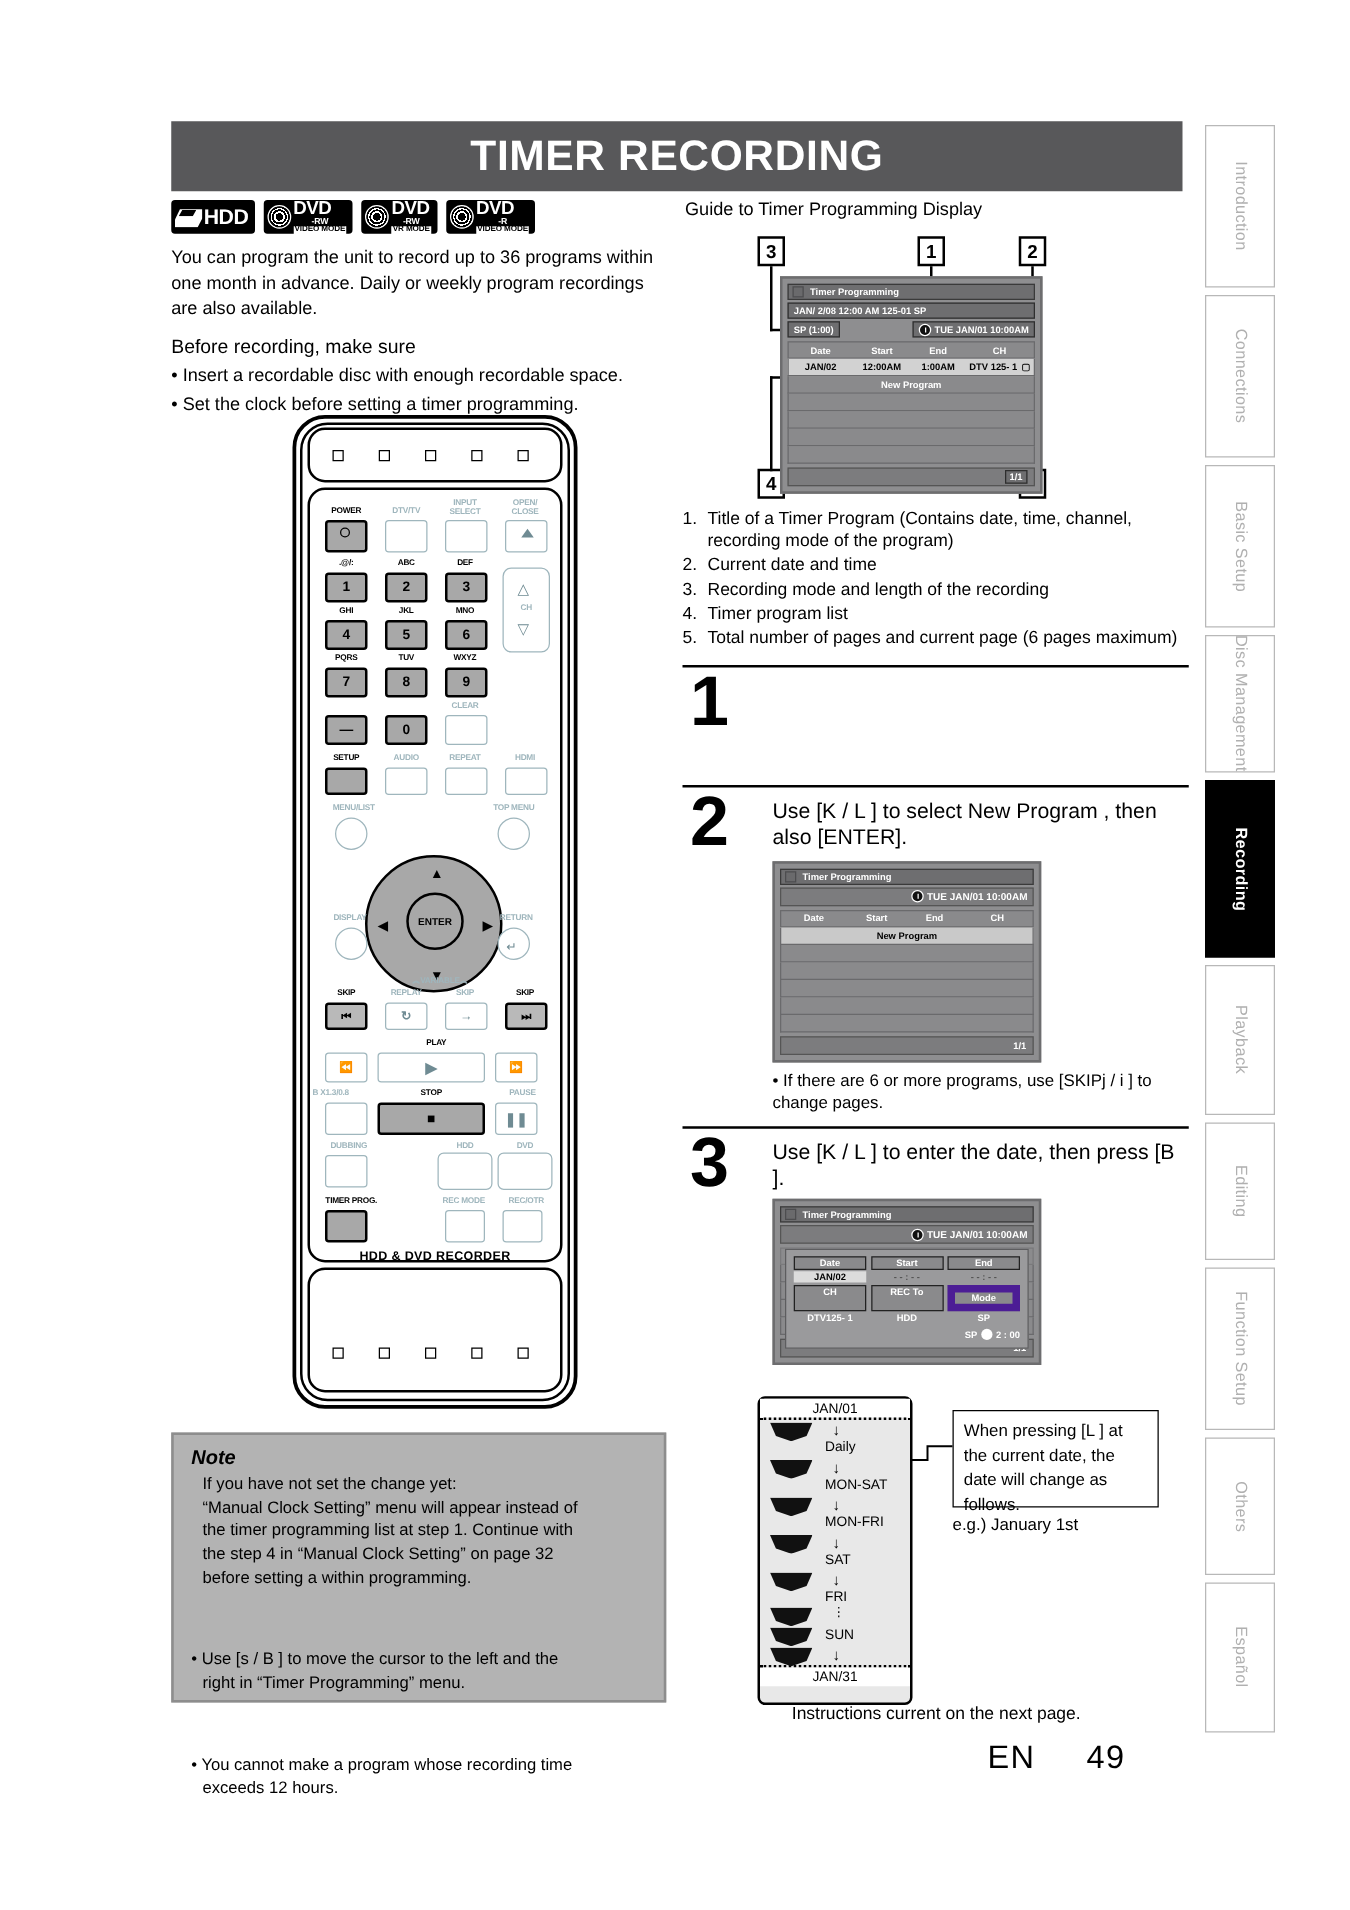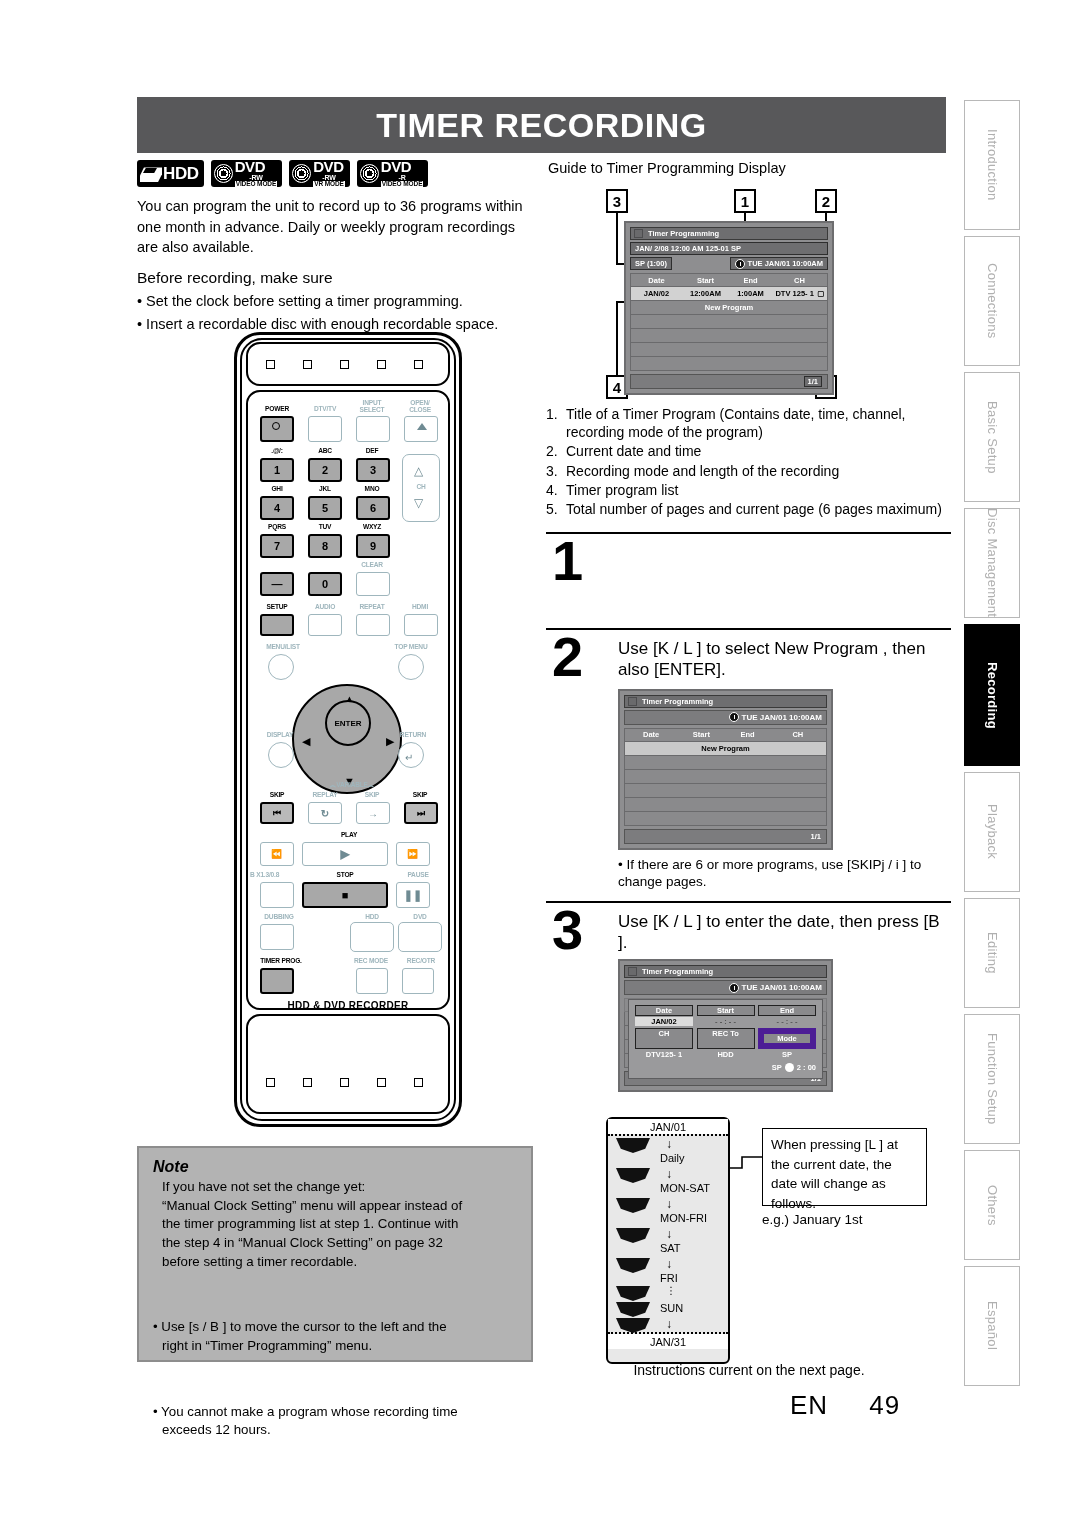--- a/index.html
+++ b/index.html
@@ -91,21 +91,21 @@
   .cap.bk{ color:#000; }
   .num{
     position:absolute; font-size:11px; font-weight:bold; color:#000;
     display:flex; align-items:center; justify-content:center;
   }
   .dpad{
     position:absolute; left:44px; top:292px; width:110px; height:110px;
     border-radius:50%; background:#a8a8a8; border:2px solid #000;
   }
   .dpad .hole{
-    position:absolute; left:31px; top:14px; width:46px; height:46px; border-radius:50%;
+    position:absolute; left:31px; top:28px; width:46px; height:46px; border-radius:50%;
     background:#a8a8a8; border:2px solid #000;
     display:flex;align-items:center;justify-content:center;
     font-size:8px; font-weight:bold; color:#000;
   }
   .dpad .ar{ position:absolute; font-size:11px; color:#000; line-height:1; }
   .circbtn{ position:absolute; width:26px;height:26px;border-radius:50%;border:1.6px solid #9fb6bd; background:#fff;}
   .remote-name{
     position:absolute; left:0; width:100%; text-align:center;
     font-size:10px; font-weight:bold; letter-spacing:.3px;
   }
@@ -263,22 +263,22 @@
         <div class="lbl">
           <span class="big">DVD</span>
           <span class="sub">-R</span>
           <span class="sub2">VIDEO MODE</span>
         </div>
       </div>
     </div>
 
     <p class="body-p">You can program the unit to record up to 36 programs within one month in advance. Daily or weekly program recordings are also available.</p>
     <p class="sub-head">Before recording, make sure</p>
+    <p class="bullet">• Insert a recordable disc with enough recordable space.</p>
     <p class="bullet">• Set the clock before setting a timer programming.</p>
-    <p class="bullet">• Insert a recordable disc with enough recordable space.</p>
   </div>
 
   <div class="remote-wrap">
     <div class="remote-outer"></div>
     <div class="remote-outer2"></div>
 
     <div class="sec sec-top">
       <div class="scr" style="left:18px;top:16px"></div>
       <div class="scr" style="left:55px;top:16px"></div>
       <div class="scr" style="left:92px;top:16px"></div>
@@ -455,21 +455,21 @@
       <div class="scr" style="left:166px;top:62px"></div>
     </div>
   </div>
 
   <div class="note">
     <h3>Note</h3>
     <p>If you have not set the change yet:</p>
     <p>“Manual Clock Setting” menu will appear instead of</p>
     <p>the timer programming list at step 1. Continue with</p>
     <p>the step 4 in “Manual Clock Setting” on page 32</p>
-    <p>before setting a timer recordable.</p>
+    <p>before setting a within programming.</p>
     <p class="b">• Use [s  / B ] to move the cursor to the left and the</p>
     <p>right in “Timer Programming” menu.</p>
     <p class="b">• You cannot make a program whose recording time</p>
     <p>exceeds 12 hours.</p>
   </div>
 
   <div class="rightcol">
     <p class="guide-title">Guide to Timer Programming Display</p>
 
     <div style="position:relative;height:210px">

